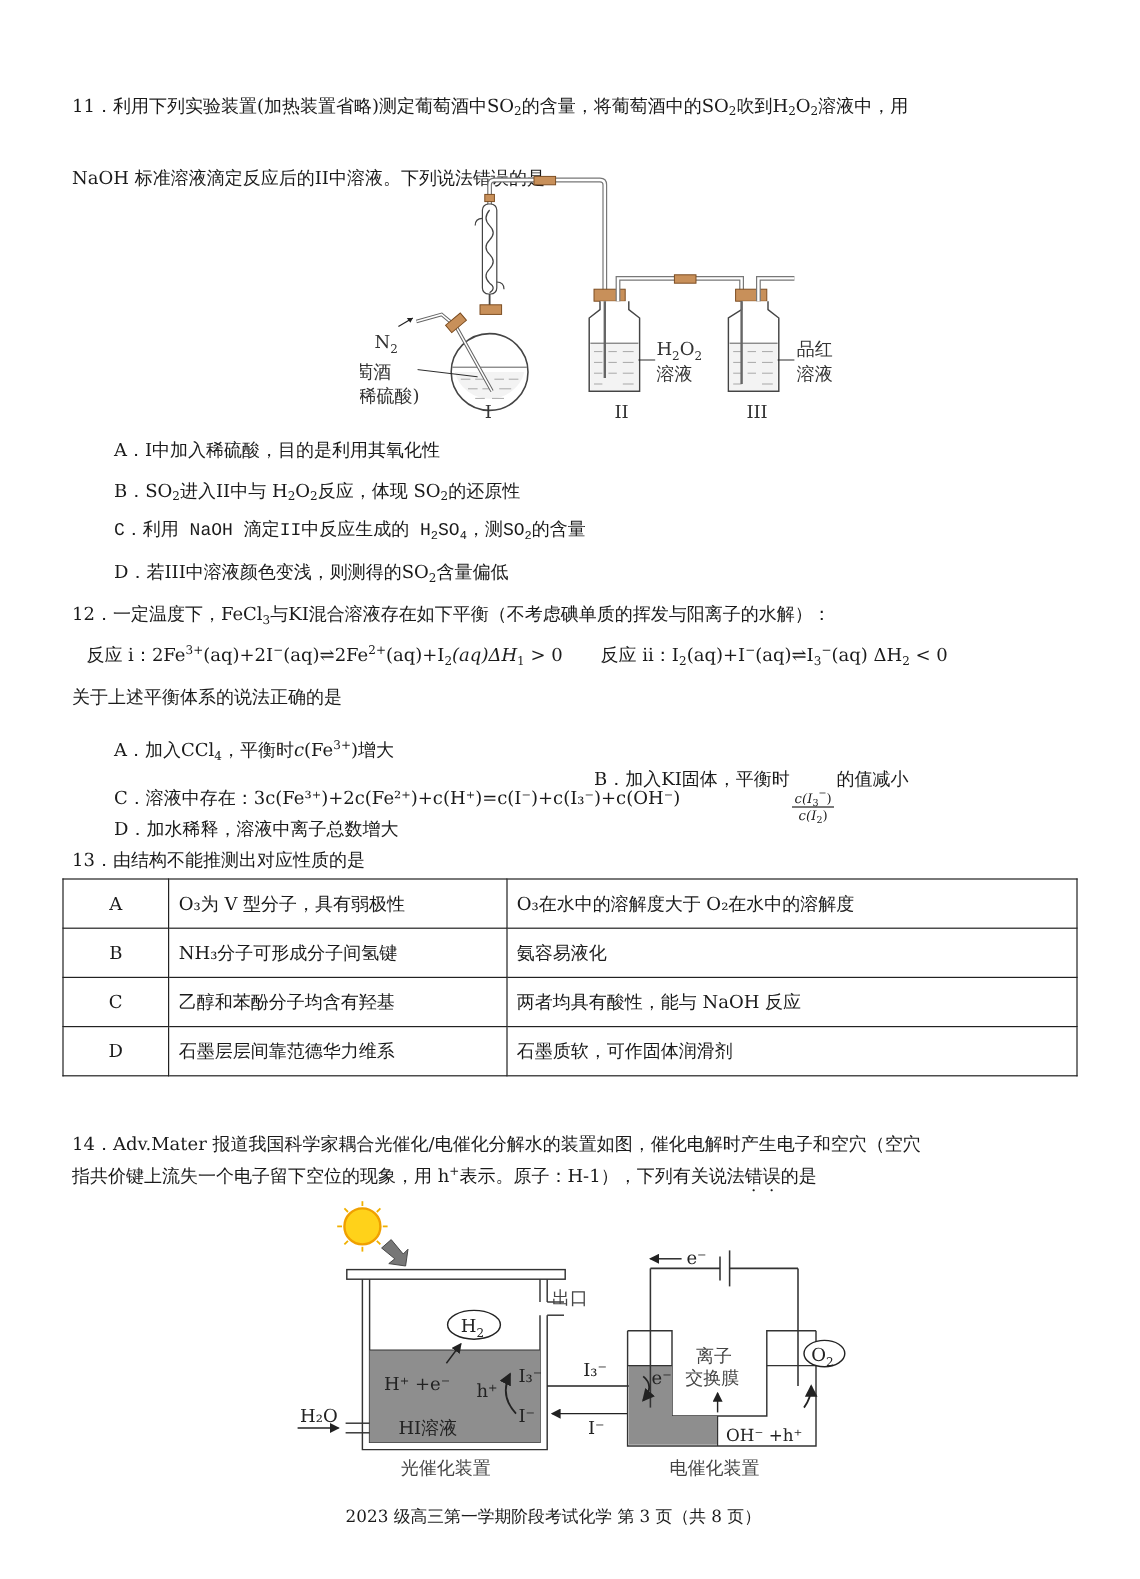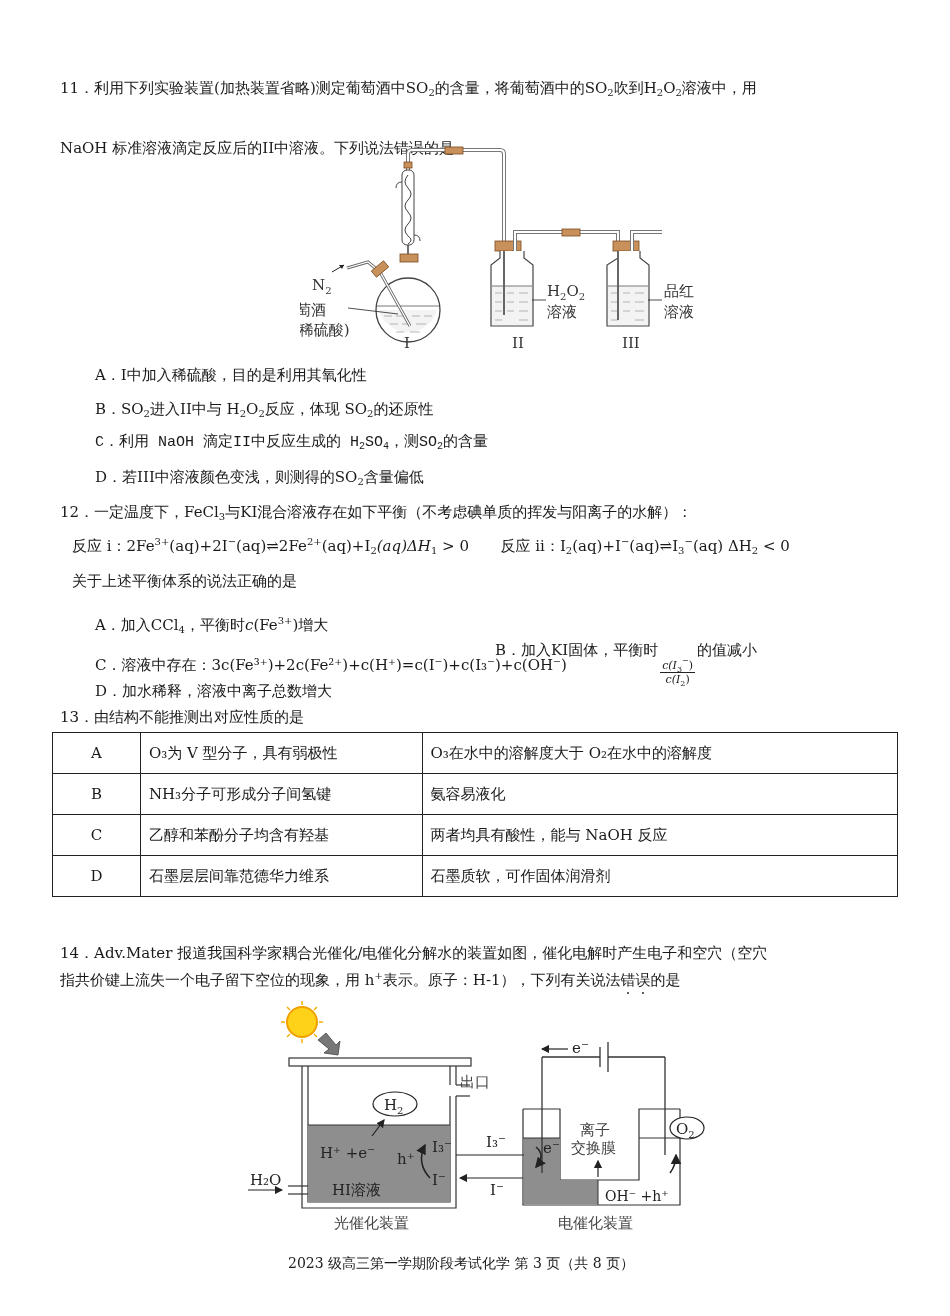--- a/index.html
+++ b/index.html
@@ -134,21 +134,21 @@
 </div>
 
 <div class="abs line" style="left:60px;top:502px;">
   <span>12．</span><span>一定温度下，FeCl</span><sub>3</sub><span>与KI混合溶液存在如下平衡（不考虑碘单质的挥发与阳离子的水解）：</span>
 </div>
 <div class="abs line" style="left:60px;top:536px;margin-left:12px;">
   <span>反应 i：</span><span><span>2Fe</span><sup>3+</sup><span>(aq)+2I</span><sup>−</sup><span>(aq)</span><span>⇌</span><span>2Fe</span><sup>2+</sup><span>(aq)+I</span><sub>2</sub><span class="ital">(aq)ΔH</span><sub>1</sub><span> &gt; 0</span></span>
   <span style="display:inline-block;width:22px;"></span>
   <span>反应 ii：</span><span><span>I</span><sub>2</sub><span>(aq)+I</span><sup>−</sup><span>(aq)</span><span>⇌</span><span>I</span><sub>3</sub><sup>−</sup><span>(aq) ΔH</span><sub>2</sub><span> &lt; 0</span></span>
 </div>
-<div class="abs line" style="left:60px;top:571px;margin-left:12px;">关于上述平衡体系的说法正确的是</div>
+<div class="abs line" style="left:60px;top:571px;">关于上述平衡体系的说法正确的是</div>
 
 <div class="abs line" style="left:95px;top:615px;">
   <span>A．</span><span>加入CCl</span><sub>4</sub><span>，平衡时</span><span class="ital">c</span><span>(Fe</span><sup>3+</sup><span>)</span><span>增大</span>
 </div>
 <div class="abs line" style="left:495px;top:615px;">
   <span>B．</span><span>加入KI固体，平衡时</span><span class="frac"><span class="num" style="display:block;"><span class="ital">c(I</span><sub style="font-size:8px;">3</sub><sup style="font-size:8px;">−</sup><span>)</span></span><span style="display:block;"><span class="ital">c(I</span><sub style="font-size:8px;">2</sub><span>)</span></span></span><span>的值减小</span>
 </div>
 <div class="abs line" style="left:95px;top:655px;">
   <span>C．</span><span>溶液中存在：3c(Fe³⁺)+2c(Fe²⁺)+c(H⁺)=c(I⁻)+c(I₃⁻)+c(OH⁻)</span>
 </div>

